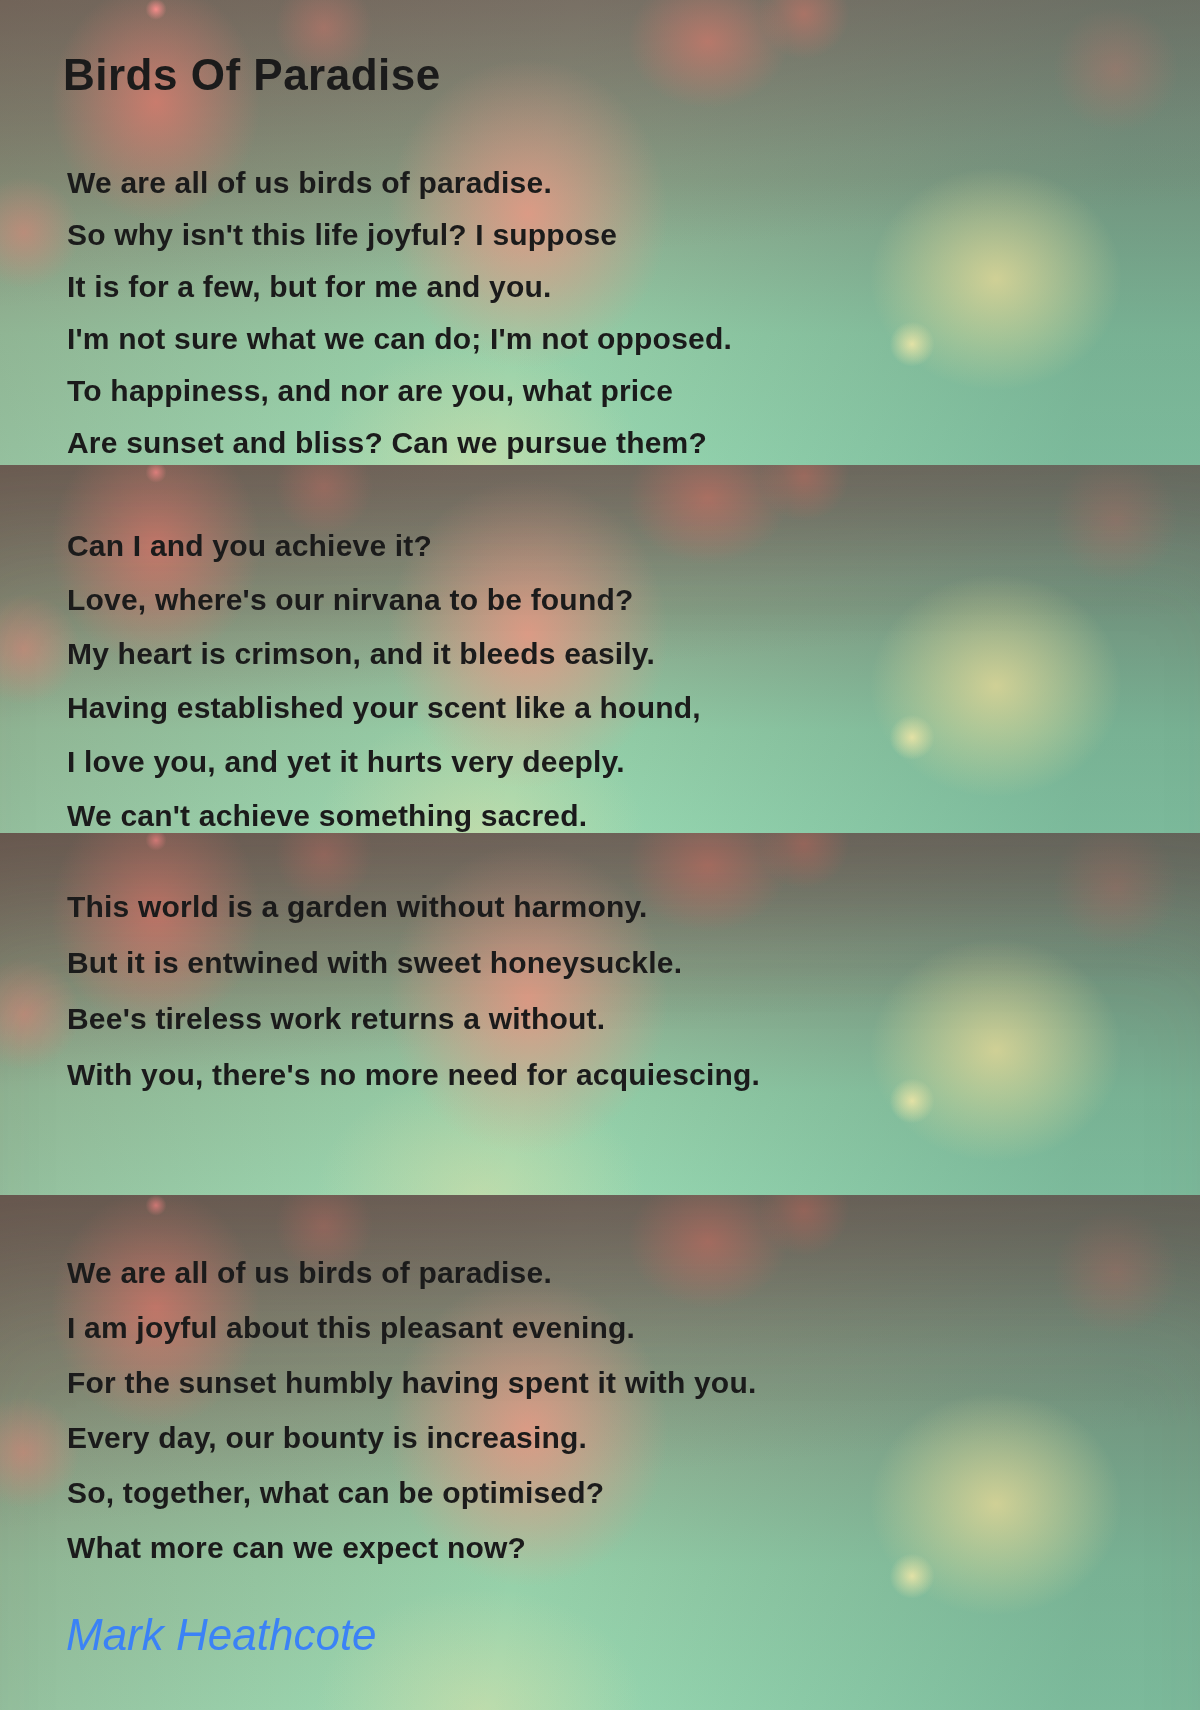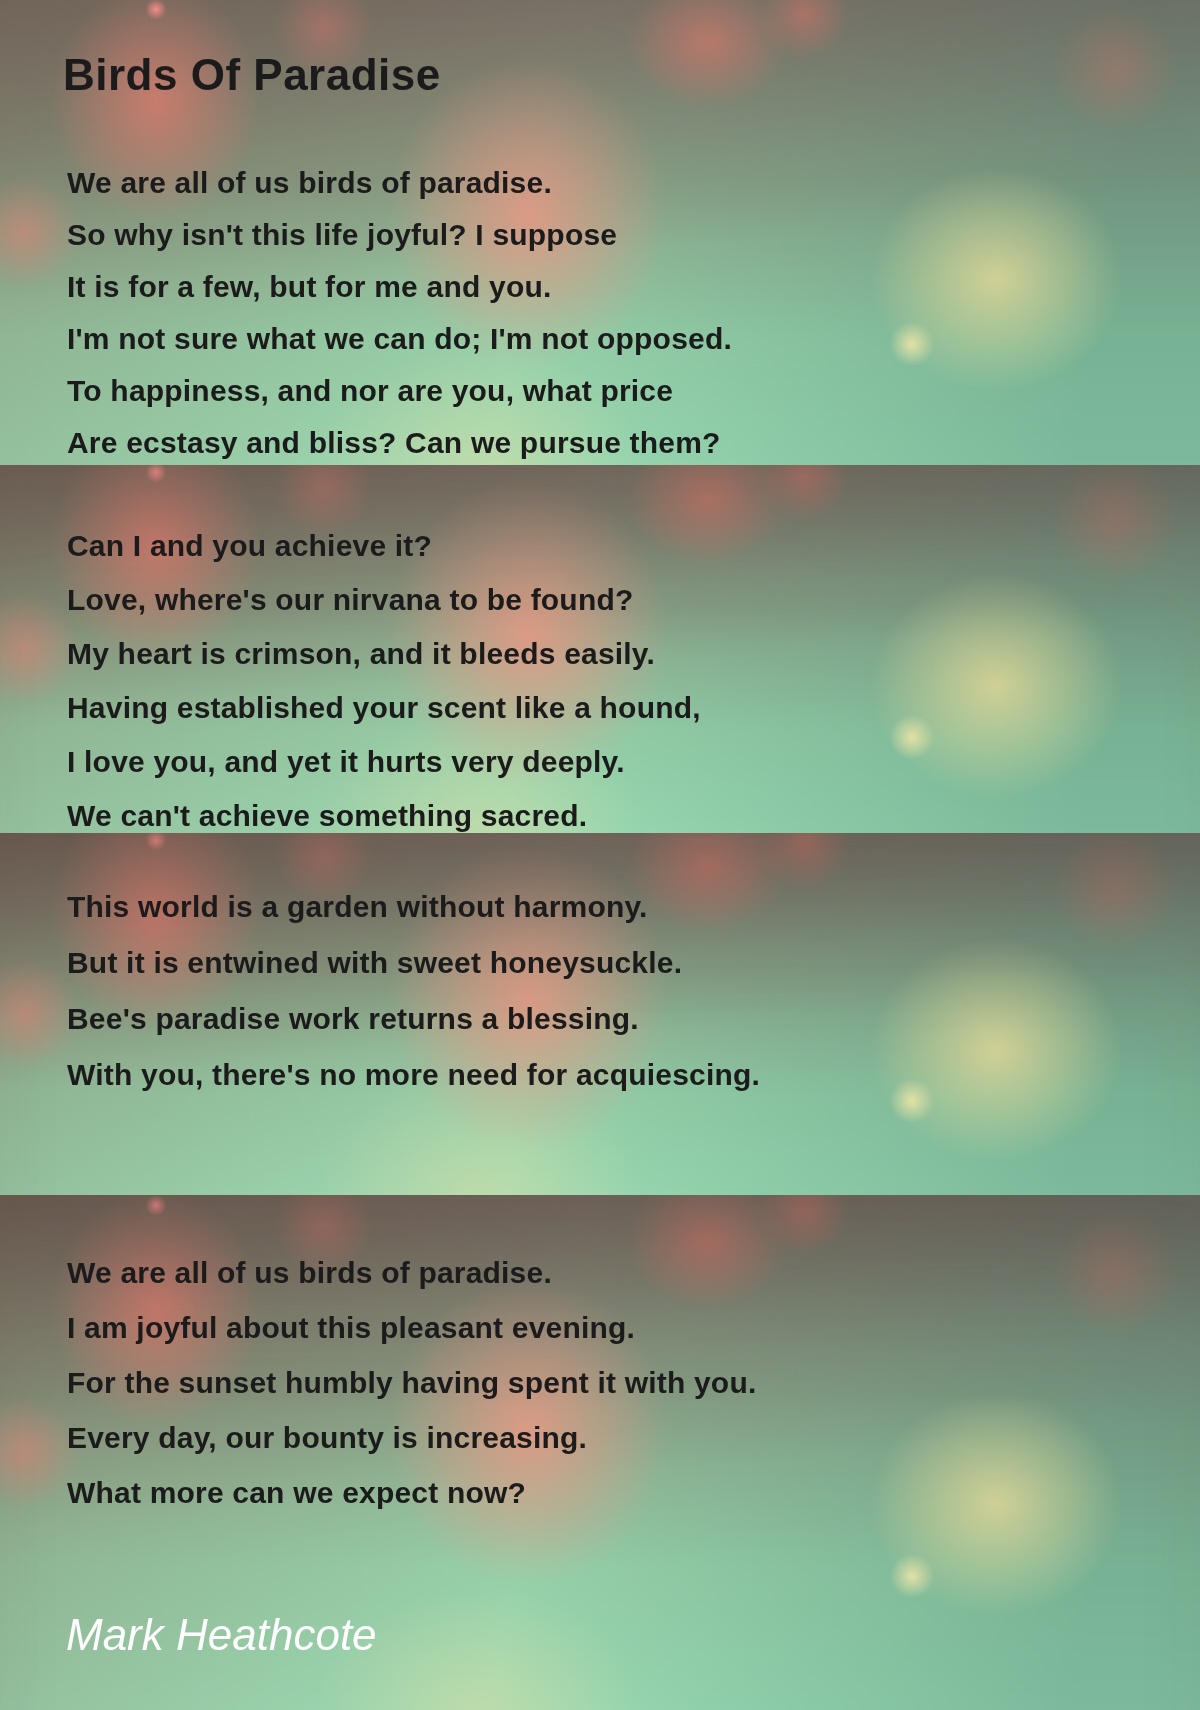--- a/index.html
+++ b/index.html
@@ -92,21 +92,21 @@
   .stanza-4 p { line-height: 51px; }
 
   .signature {
     position: absolute;
     left: 66px;
     top: 1608px;
     font-size: 44px;
     line-height: 54px;
     font-style: italic;
     font-weight: normal;
-    color: #ffffff;
+    color: #3b82f6;
     white-space: nowrap;
   }
 </style>
 </head>
 <body>
 
 <div class="page">
 
   <div class="bg">
     <div class="band band-1"></div>
@@ -118,43 +118,44 @@
   <div class="content">
 
     <h1 class="title">Birds Of Paradise</h1>
 
     <div class="stanza stanza-1">
       <p>We are all of us birds of paradise.</p>
       <p>So why isn't this life joyful? I suppose</p>
       <p>It is for a few, but for me and you.</p>
       <p>I'm not sure what we can do; I'm not opposed.</p>
       <p>To happiness, and nor are you, what price</p>
-      <p>Are ecstasy and bliss? Can we pursue them?</p>
+      <p>Are sunset and bliss? Can we pursue them?</p>
     </div>
 
     <div class="stanza stanza-2">
       <p>Can I and you achieve it?</p>
       <p>Love, where's our nirvana to be found?</p>
       <p>My heart is crimson, and it bleeds easily.</p>
       <p>Having established your scent like a hound,</p>
       <p>I love you, and yet it hurts very deeply.</p>
       <p>We can't achieve something sacred.</p>
     </div>
 
     <div class="stanza stanza-3">
       <p>This world is a garden without harmony.</p>
       <p>But it is entwined with sweet honeysuckle.</p>
-      <p>Bee's paradise work returns a blessing.</p>
+      <p>Bee's tireless work returns a without.</p>
       <p>With you, there's no more need for acquiescing.</p>
     </div>
 
     <div class="stanza stanza-4">
       <p>We are all of us birds of paradise.</p>
       <p>I am joyful about this pleasant evening.</p>
       <p>For the sunset humbly having spent it with you.</p>
       <p>Every day, our bounty is increasing.</p>
+      <p>So, together, what can be optimised?</p>
       <p>What more can we expect now?</p>
     </div>
 
     <div class="signature">Mark Heathcote</div>
 
   </div>
 </div>
 
 </body></html>

